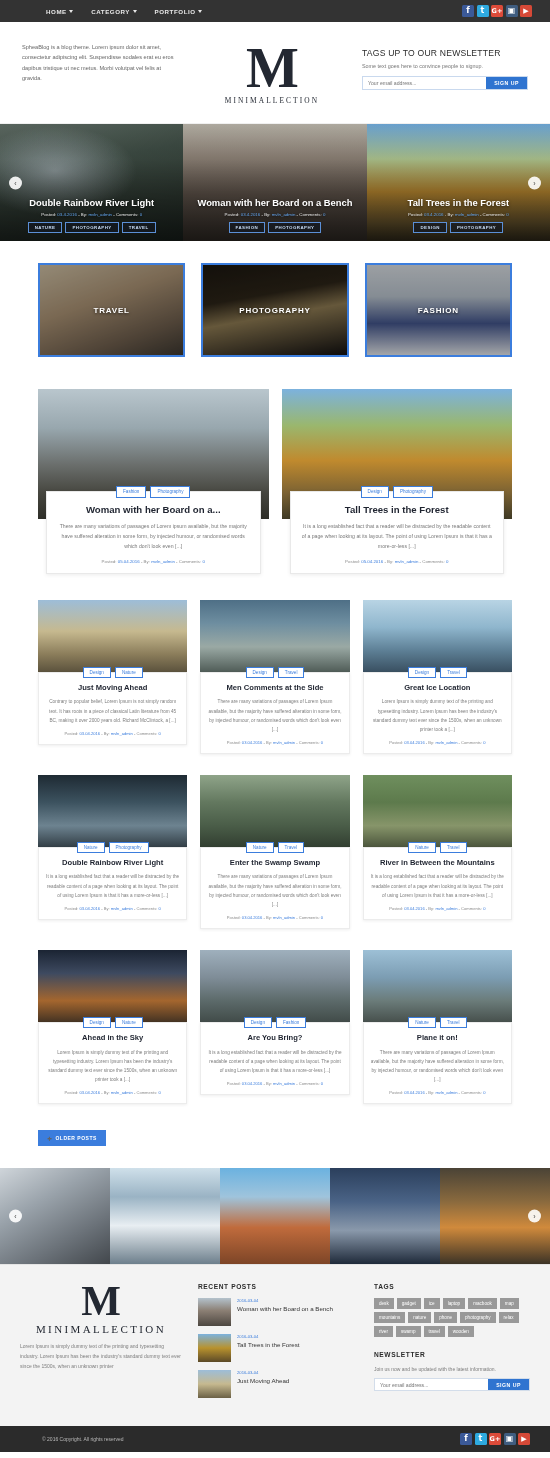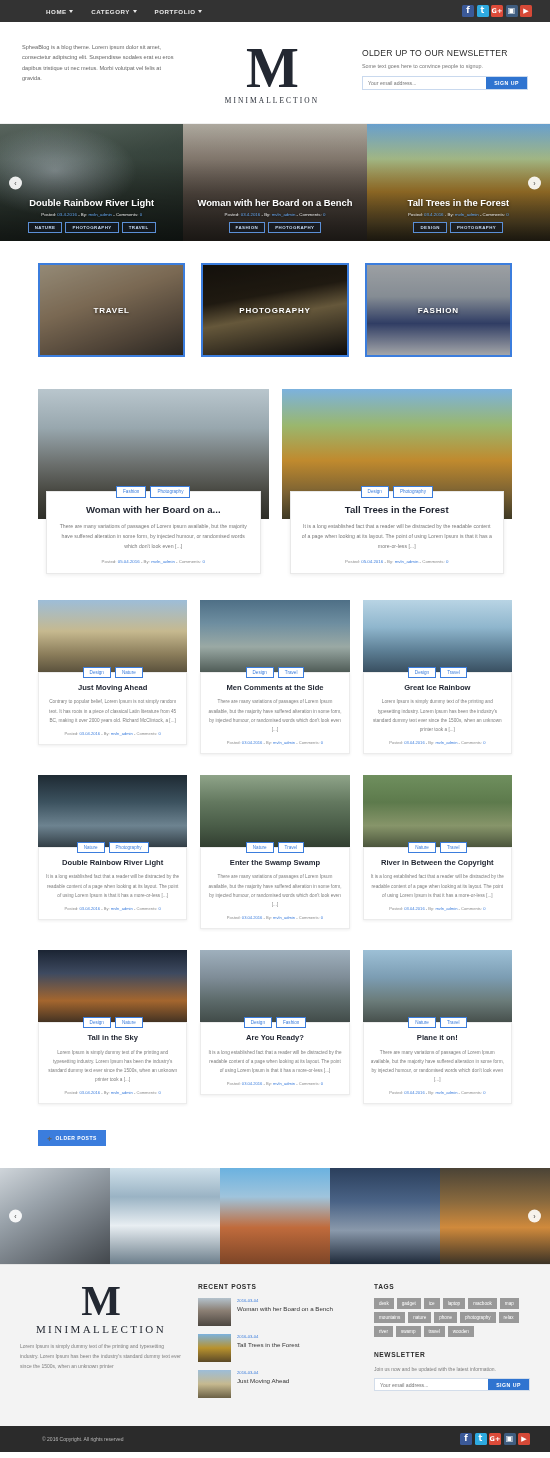--- a/index.html
+++ b/index.html
@@ -436,21 +436,21 @@
 
 <div class="header">
   <div class="head-col">
     <div class="head-desc">SpheaBlog is a blog theme. Lorem ipsum dolor sit amet, consectetur adipiscing elit. Suspendisse sodales erat eu eros dapibus tristique ut nec metus. Morbi volutpat vel felis at gravida.</div>
   </div>
   <div class="brand-col">
     <div class="brand-m">M</div>
     <div class="brand-name">MINIMALLECTION</div>
   </div>
   <div class="news-col">
-    <div class="news-title">OLDER UP TO OUR NEWSLETTER</div>
+    <div class="news-title">TAGS UP TO OUR NEWSLETTER</div>
     <div class="news-sub">Some text goes here to convince people to signup.</div>
     <div class="news-form">
       <input class="news-input" type="text" placeholder="Your email address..." style="">
       <button class="news-btn">SIGN UP</button>
     </div>
   </div>
 </div>
 
 <div class="slider">
   <div class="slide-arrow arrow-left">‹</div>
@@ -584,21 +584,21 @@
     </div>
   </div>
 
   <div class="gcard">
     <div class="gimg g-c"></div>
     <div class="gcard-body">
       <div class="chip-row">
         <span class="chip">Design</span>
         <span class="chip">Travel</span>
       </div>
-      <div class="gtitle">Great Ice Rainbow</div>
+      <div class="gtitle">Great Ice Location</div>
       <div class="gexcerpt">Lorem Ipsum is simply dummy text of the printing and typesetting industry. Lorem Ipsum has been the industry's standard dummy text ever since the 1500s, when an unknown printer took a [...]</div>
       <div class="gmeta">
         <span>Posted: </span><a>03.04.2016</a><span> - By: </span><a>mvln_admin</a><span> - Comments: </span><a>0</a>
       </div>
     </div>
   </div>
 
   <div class="gcard">
     <div class="gimg g-d"></div>
     <div class="gcard-body">
@@ -629,51 +629,51 @@
     </div>
   </div>
 
   <div class="gcard">
     <div class="gimg g-f"></div>
     <div class="gcard-body">
       <div class="chip-row">
         <span class="chip">Nature</span>
         <span class="chip">Travel</span>
       </div>
-      <div class="gtitle">River in Between the Copyright</div>
+      <div class="gtitle">River in Between the Mountains</div>
       <div class="gexcerpt">It is a long established fact that a reader will be distracted by the readable content of a page when looking at its layout. The point of using Lorem Ipsum is that it has a more-or-less [...]</div>
       <div class="gmeta">
         <span>Posted: </span><a>03.04.2016</a><span> - By: </span><a>mvln_admin</a><span> - Comments: </span><a>0</a>
       </div>
     </div>
   </div>
 
   <div class="gcard">
     <div class="gimg g-g"></div>
     <div class="gcard-body">
       <div class="chip-row">
         <span class="chip">Design</span>
         <span class="chip">Nature</span>
       </div>
-      <div class="gtitle">Tall in the Sky</div>
+      <div class="gtitle">Ahead in the Sky</div>
       <div class="gexcerpt">Lorem Ipsum is simply dummy text of the printing and typesetting industry. Lorem Ipsum has been the industry's standard dummy text ever since the 1500s, when an unknown printer took a [...]</div>
       <div class="gmeta">
         <span>Posted: </span><a>03.04.2016</a><span> - By: </span><a>mvln_admin</a><span> - Comments: </span><a>0</a>
       </div>
     </div>
   </div>
 
   <div class="gcard">
     <div class="gimg g-h"></div>
     <div class="gcard-body">
       <div class="chip-row">
         <span class="chip">Design</span>
         <span class="chip">Fashion</span>
       </div>
-      <div class="gtitle">Are You Ready?</div>
+      <div class="gtitle">Are You Bring?</div>
       <div class="gexcerpt">It is a long established fact that a reader will be distracted by the readable content of a page when looking at its layout. The point of using Lorem Ipsum is that it has a more-or-less [...]</div>
       <div class="gmeta">
         <span>Posted: </span><a>03.04.2016</a><span> - By: </span><a>mvln_admin</a><span> - Comments: </span><a>0</a>
       </div>
     </div>
   </div>
 
   <div class="gcard">
     <div class="gimg g-i"></div>
     <div class="gcard-body">

